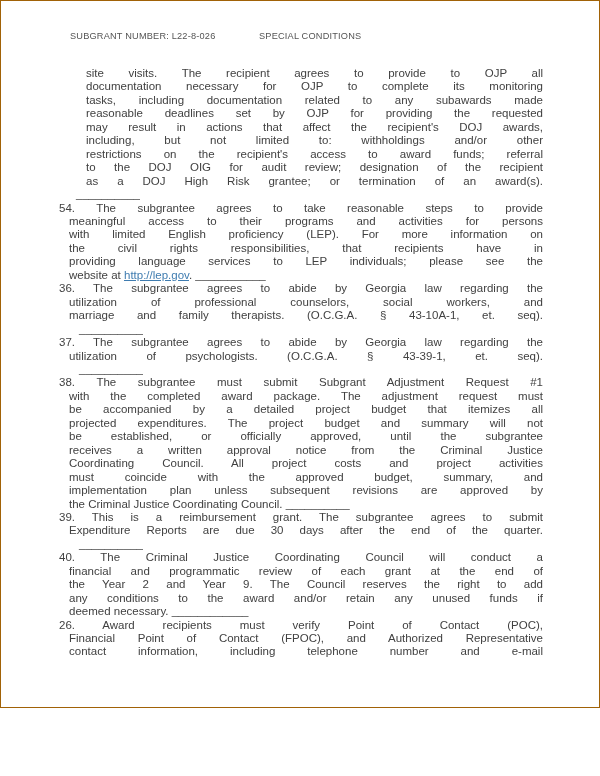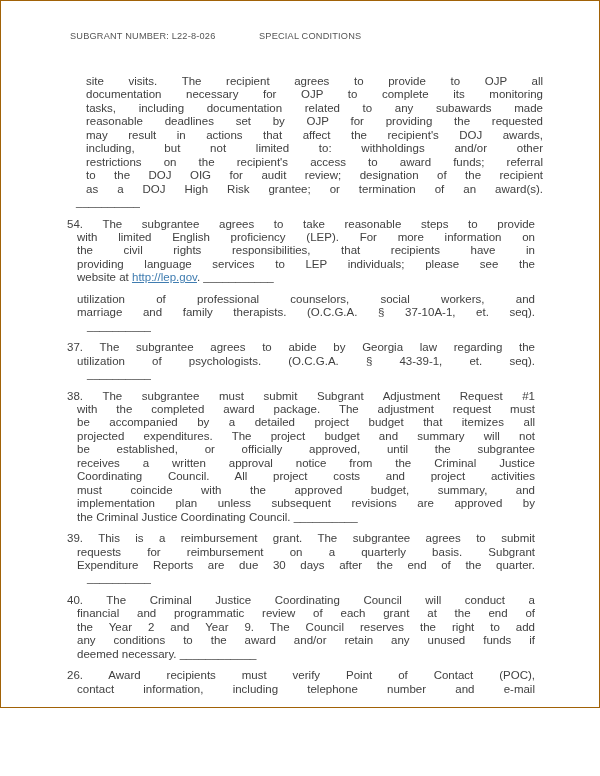--- a/index.html
+++ b/index.html
@@ -25,21 +25,21 @@
   .hdr-left  { left: 69px; }
   .hdr-right { left: 258px; }
   .doc-body {
     position: absolute;
     left: 58px;
     top: 66px;
     width: 484px;
     font-size: 11.5px;
     line-height: 13.45px;
   }
-  .para { margin: 8px; }
+  .para { margin: 0; }
   .para.cont { margin-left: 27px; width: 457px; }
   .para.item { padding-left: 10px; box-sizing: border-box; }
   .ln {
     text-align: justify;
     text-align-last: justify;
     white-space: normal;
     word-spacing: normal;
   }
   .ln.last { text-align-last: left; }
   .ln.first { text-indent: -10px; }
@@ -74,28 +74,30 @@
         <div class="ln">reasonable deadlines set by OJP for providing the requested</div>
         <div class="ln">may result in actions that affect the recipient's DOJ awards,</div>
         <div class="ln">including, but not limited to: withholdings and/or other</div>
         <div class="ln">restrictions on the recipient's access to award funds; referral</div>
         <div class="ln">to the DOJ OIG for audit review; designation of the recipient</div>
         <div class="ln">as a DOJ High Risk grantee; or termination of an award(s).</div>
         <div class="ln last sig">__________</div>
       </div>
       <div class="para item">
         <div class="ln first"><span class="num">54.</span> The subgrantee agrees to take reasonable steps to provide</div>
+        <div class="ln">meaningful access to their programs and activities for persons</div>
         <div class="ln">with limited English proficiency (LEP). For more information on</div>
         <div class="ln">the civil rights responsibilities, that recipients have in</div>
         <div class="ln">providing language services to LEP individuals; please see the</div>
         <div class="ln last"><span>website at </span><a class="doclink">http://lep.gov</a><span>. ___________</span></div>
       </div>
       <div class="para item">
+        <div class="ln first"><span class="num">36.</span> The subgrantee agrees to abide by Georgia law regarding the</div>
         <div class="ln">utilization of professional counselors, social workers, and</div>
-        <div class="ln">marriage and family therapists. (O.C.G.A. § 37-10A-1, et. seq).</div>
+        <div class="ln">marriage and family therapists. (O.C.G.A. § 43-10A-1, et. seq).</div>
         <div class="ln last sig">__________</div>
       </div>
       <div class="para item">
         <div class="ln first"><span class="num">37.</span> The subgrantee agrees to abide by Georgia law regarding the</div>
         <div class="ln">utilization of psychologists. (O.C.G.A. § 43-39-1, et. seq).</div>
         <div class="ln last sig">__________</div>
       </div>
       <div class="para item">
         <div class="ln first"><span class="num">38.</span> The subgrantee must submit Subgrant Adjustment Request #1</div>
         <div class="ln">with the completed award package. The adjustment request must</div>
@@ -103,31 +105,31 @@
         <div class="ln">projected expenditures. The project budget and summary will not</div>
         <div class="ln">be established, or officially approved, until the subgrantee</div>
         <div class="ln">receives a written approval notice from the Criminal Justice</div>
         <div class="ln">Coordinating Council. All project costs and project activities</div>
         <div class="ln">must coincide with the approved budget, summary, and</div>
         <div class="ln">implementation plan unless subsequent revisions are approved by</div>
         <div class="ln last">the Criminal Justice Coordinating Council. __________</div>
       </div>
       <div class="para item">
         <div class="ln first"><span class="num">39.</span> This is a reimbursement grant. The subgrantee agrees to submit</div>
-        <div class="ln">requests for reimbursement on a quarterly basis. Subgrant</div>
         <div class="ln">Expenditure Reports are due 30 days after the end of the quarter.</div>
         <div class="ln last sig">__________</div>
       </div>
       <div class="para item">
         <div class="ln first"><span class="num">40.</span> The Criminal Justice Coordinating Council will conduct a</div>
         <div class="ln">financial and programmatic review of each grant at the end of</div>
         <div class="ln">the Year 2 and Year 9. The Council reserves the right to add</div>
         <div class="ln">any conditions to the award and/or retain any unused funds if</div>
         <div class="ln last">deemed necessary. ____________</div>
       </div>
       <div class="para item">
         <div class="ln first"><span class="num">26.</span> Award recipients must verify Point of Contact (POC),</div>
+        <div class="ln">Financial Point of Contact (FPOC), and Authorized Representative</div>
         <div class="ln">contact information, including telephone number and e-mail</div>
       </div>
     </div>
 
   <div class="pagenum">13</div>
 </div>
 
 </body></html>

